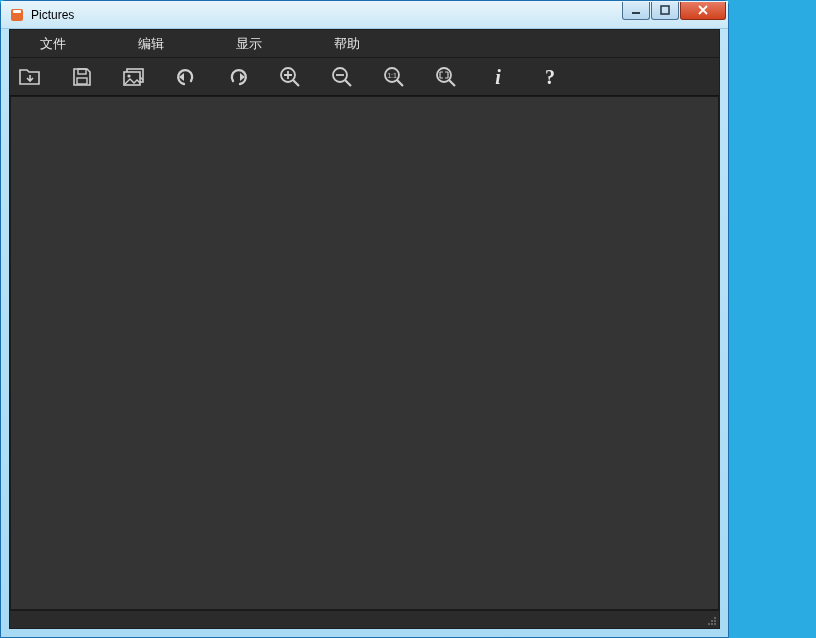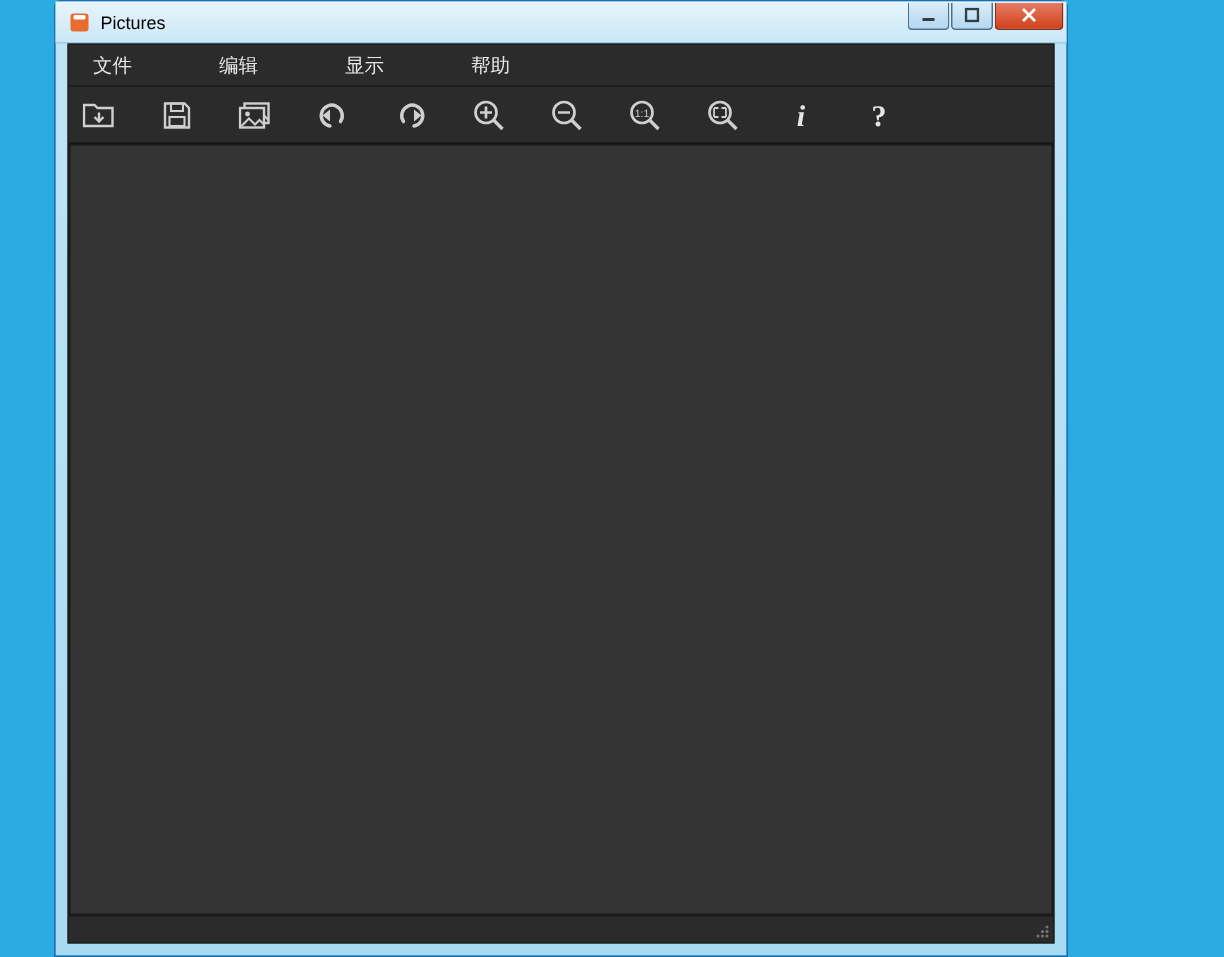--- a/index.html
+++ b/index.html
@@ -7,25 +7,24 @@
   width: 816px;
   height: 638px;
   background: #2aace3;
   font-family: "Segoe UI", Tahoma, sans-serif;
   overflow: hidden;
   position: relative;
 }
 .window {
   position: absolute;
   left: 0; top: 0;
-  width: 676px; height: 638px;
+  width: 729px; height: 638px;
   border: 1px solid #1b6fae;
   background: linear-gradient(#bfe4f7, #a8daf4);
   border-radius: 5px 5px 0 0;
-  margin-left: 36px;
 }
 .titlebar {
   height: 28px;
   display: flex;
   align-items: center;
   padding-left: 8px;
   background: linear-gradient(#e9f5fb, #c9e7f6);
   border-bottom: 1px solid #9ec9e4;
 }
 .titlebar .app-icon {
@@ -59,23 +58,24 @@
 .inner {
   position: absolute;
   left: 8px; right: 8px; top: 28px; bottom: 8px;
   background: #2b2b2b;
   border: 1px solid #1e1e1e;
 }
 .menubar {
   height: 28px;
   display: flex;
   align-items: center;
-  padding-left: 6px;
+  padding-left: 20px;
   background: #2b2b2b;
   border-bottom: 1px solid #1a1a1a;
+  gap: 14px;
 }
 .menu-item {
   color: #e6e6e6;
   font-size: 13px;
   padding: 4px 10px;
   margin-right: 38px;
   cursor: pointer;
 }
 .toolbar {
   height: 38px;

